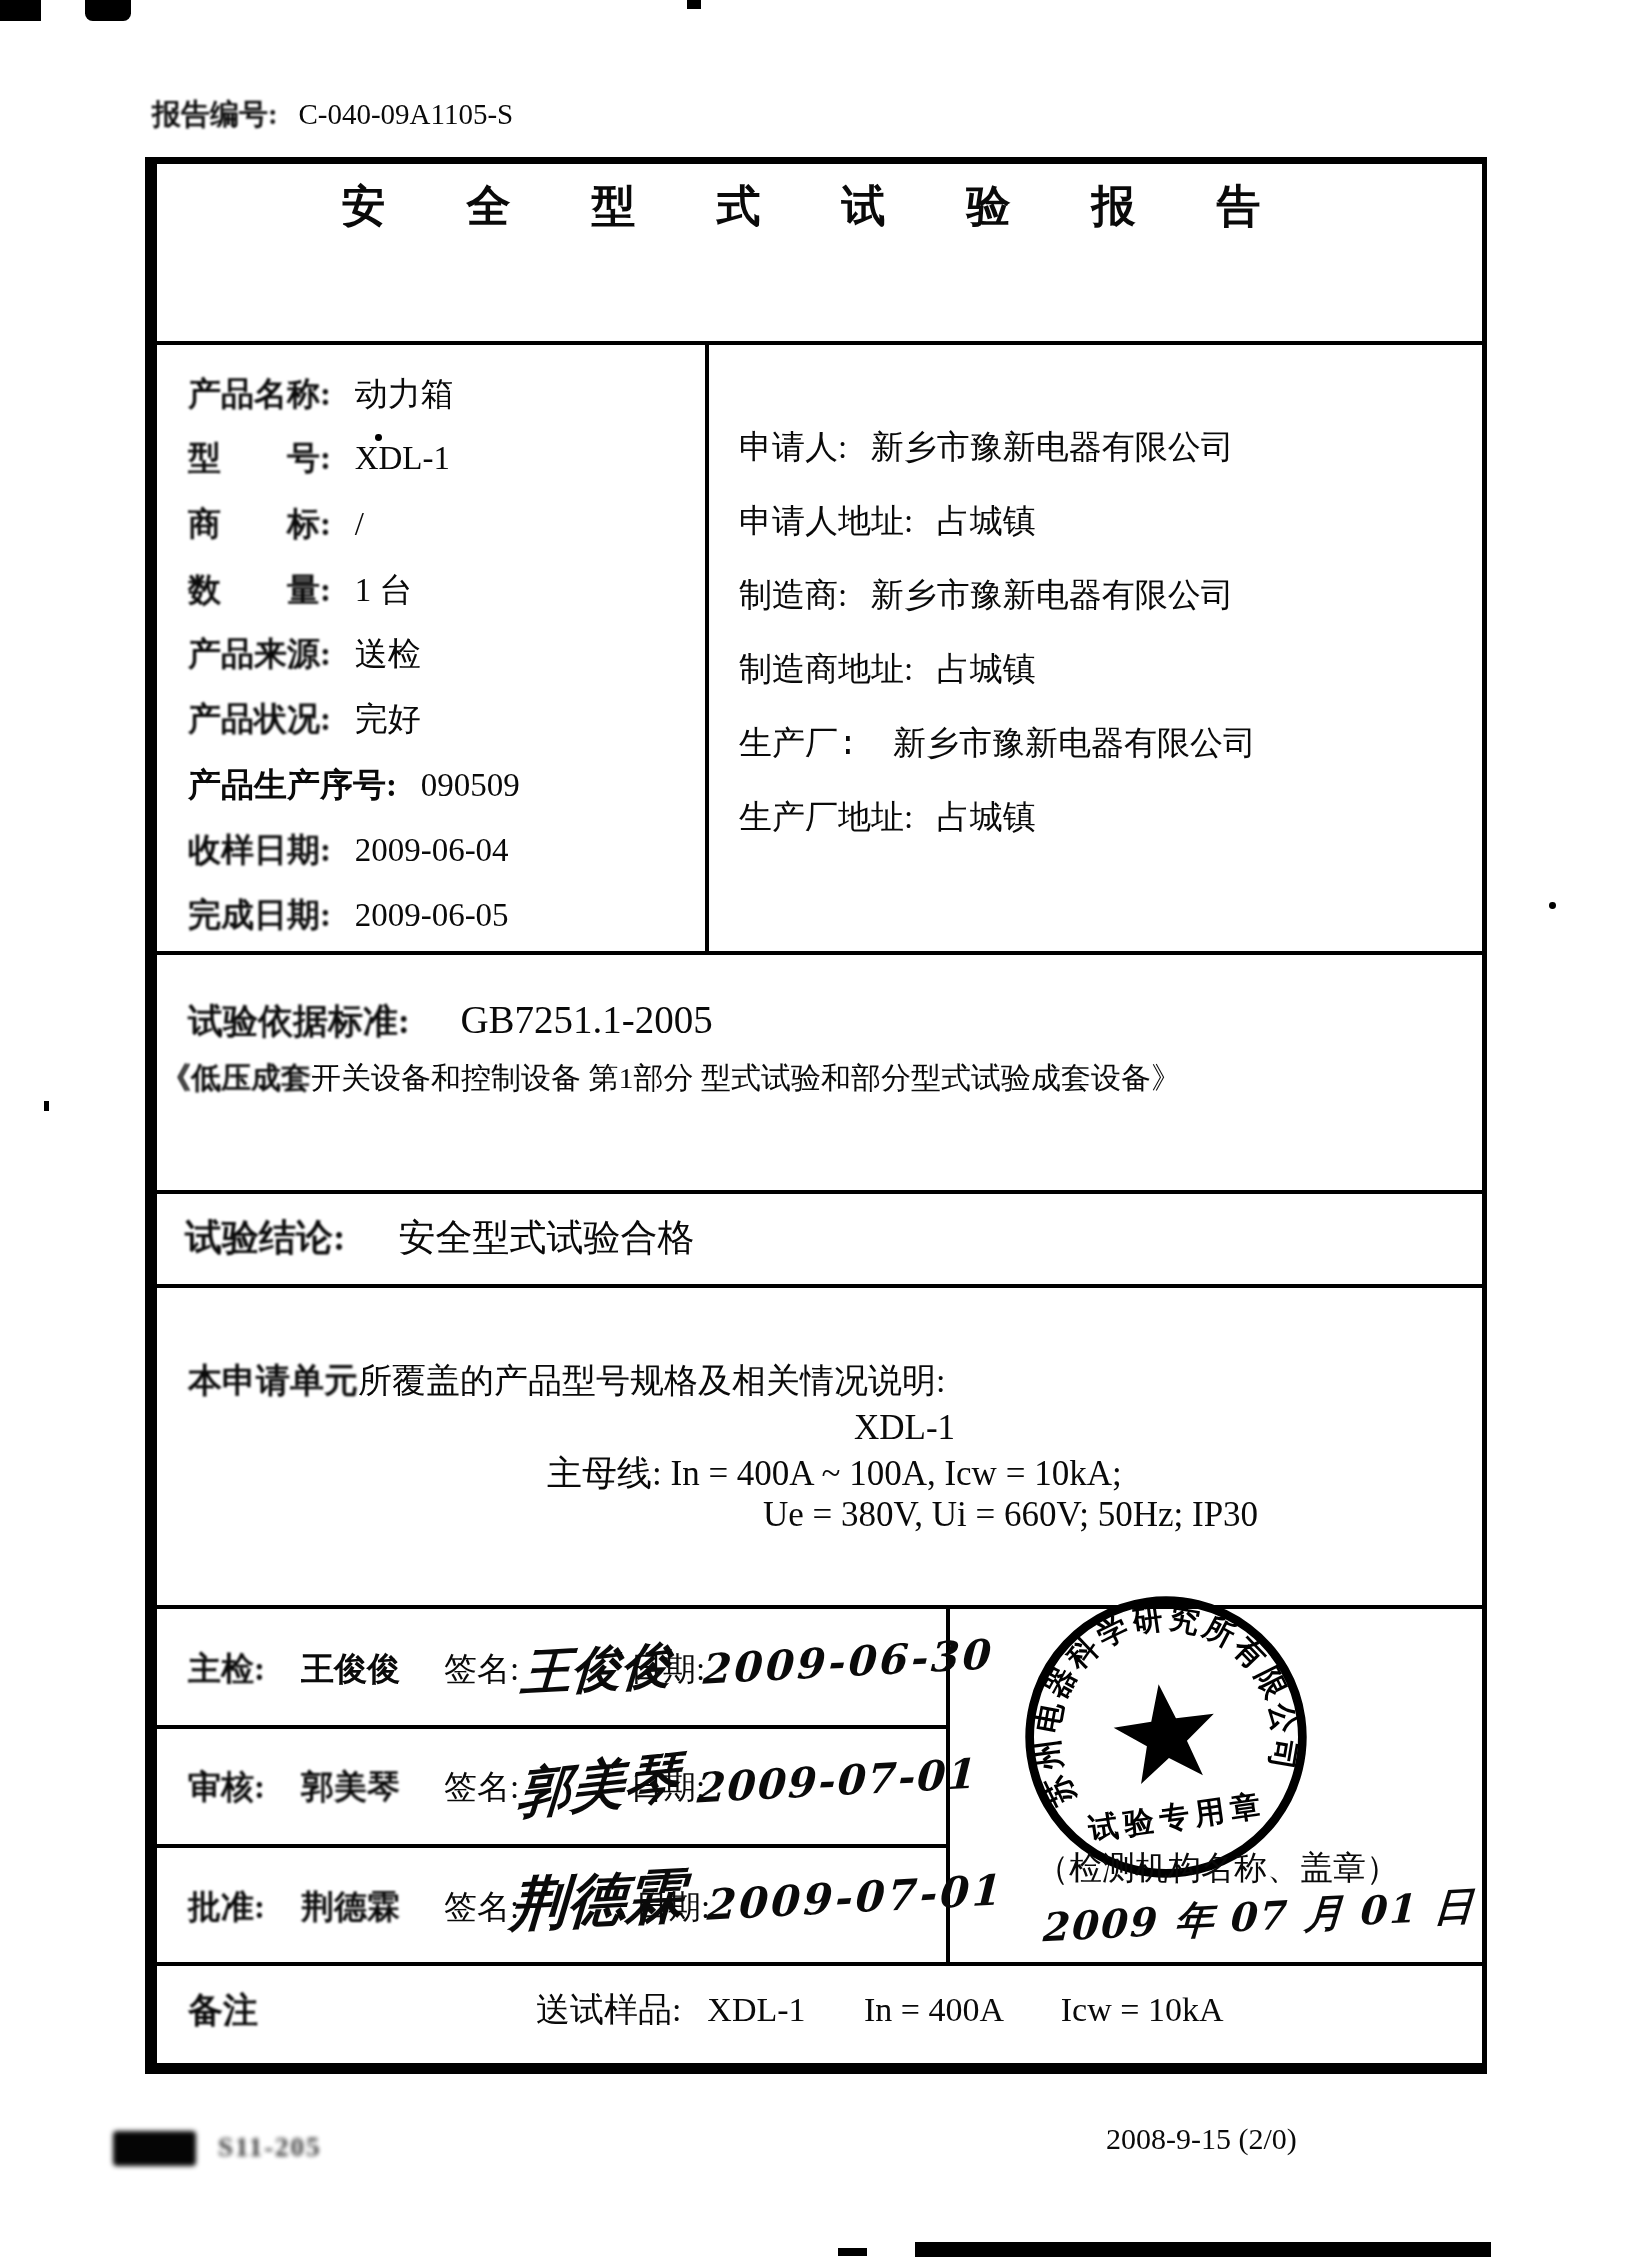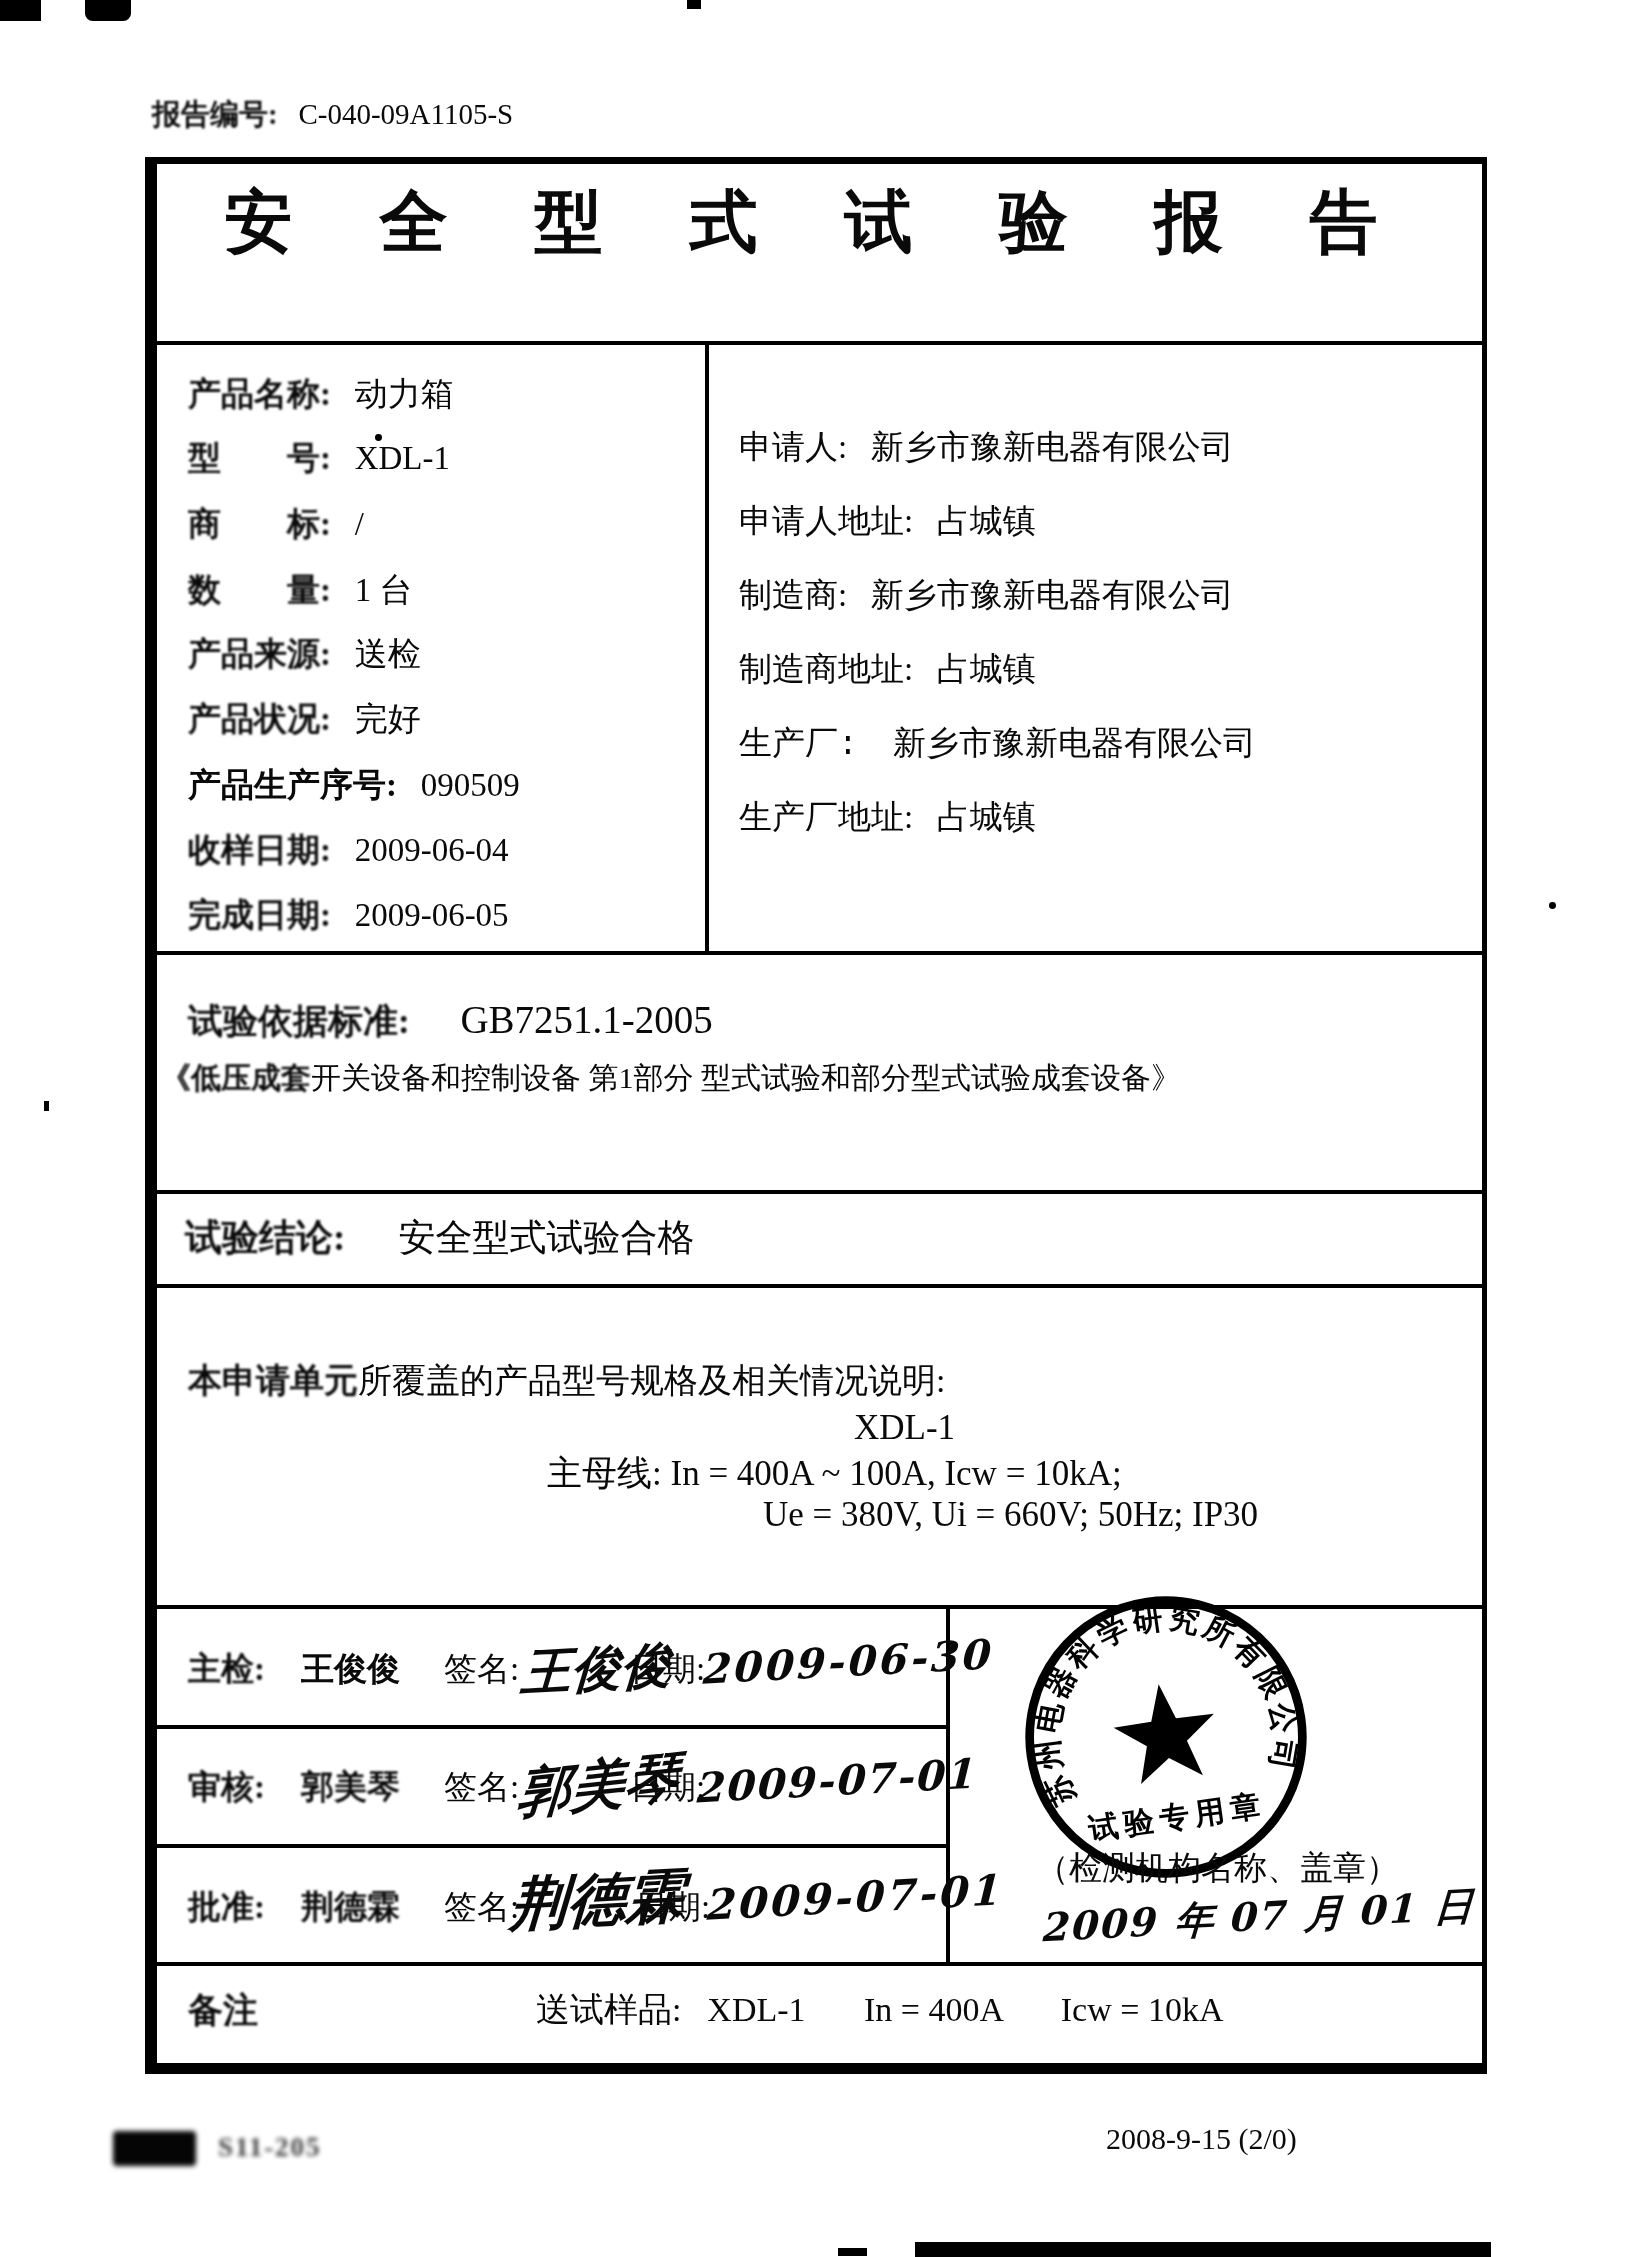--- a/index.html
+++ b/index.html
@@ -57,21 +57,21 @@
   <div class="hline" style="left:150px;top:951px;width:1337px;"></div>
   <div class="hline" style="left:150px;top:1190px;width:1337px;"></div>
   <div class="hline" style="left:150px;top:1284px;width:1337px;"></div>
   <div class="hline" style="left:150px;top:1605px;width:1337px;"></div>
   <div class="hline" style="left:150px;top:1725px;width:797px;"></div>
   <div class="hline" style="left:150px;top:1844px;width:797px;"></div>
   <div class="hline" style="left:150px;top:1962px;width:1337px;"></div>
   <div class="vline" style="left:705px;top:341px;height:610px;"></div>
   <div class="vline" style="left:946px;top:1605px;height:357px;"></div>
 
-  <div class="abs" style="left:150px;top:177px;width:1337px;text-align:center;font-size:68px;font-weight:600;letter-spacing:35px;white-space:nowrap;">安 全 型 式 试 验 报 告</div>
+  <div class="abs" style="left:150px;top:177px;width:1337px;text-align:center;font-size:44px;font-weight:600;letter-spacing:35px;white-space:nowrap;">安 全 型 式 试 验 报 告</div>
 
   <div class="abs row-text t34" style="left:188px;top:372px;">
     <span class="smudge label">产品名称:</span>
     <span>动力箱</span>
   </div>
   <div class="abs row-text t34" style="left:188px;top:436px;">
     <span class="smudge label">型　　号:</span>
     <span>XDL-1</span>
   </div>
   <div class="abs row-text t34" style="left:188px;top:502px;">

